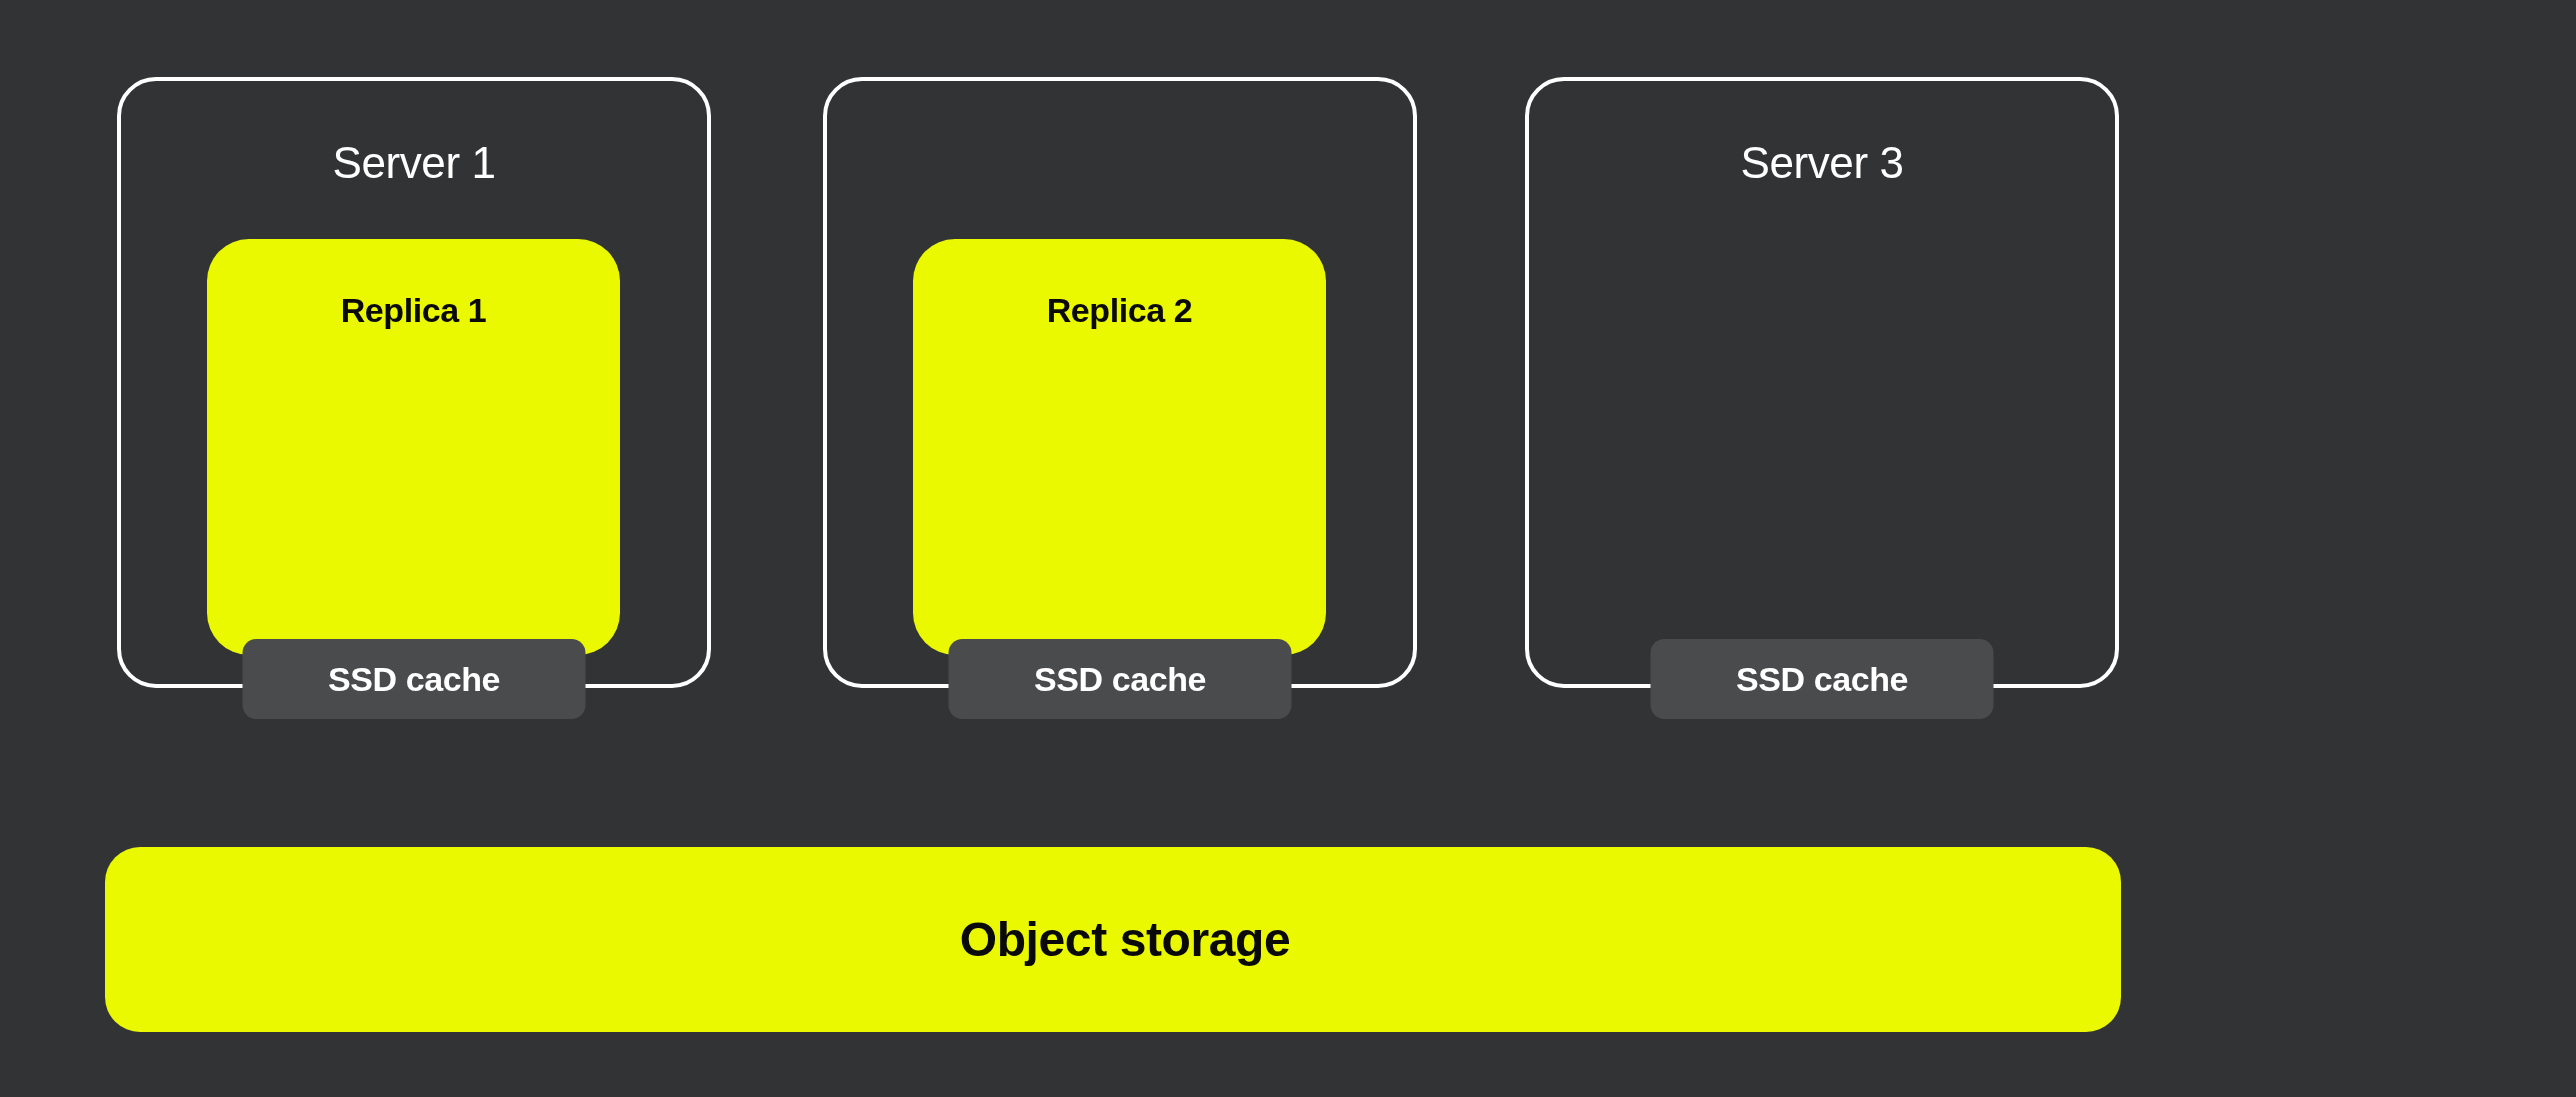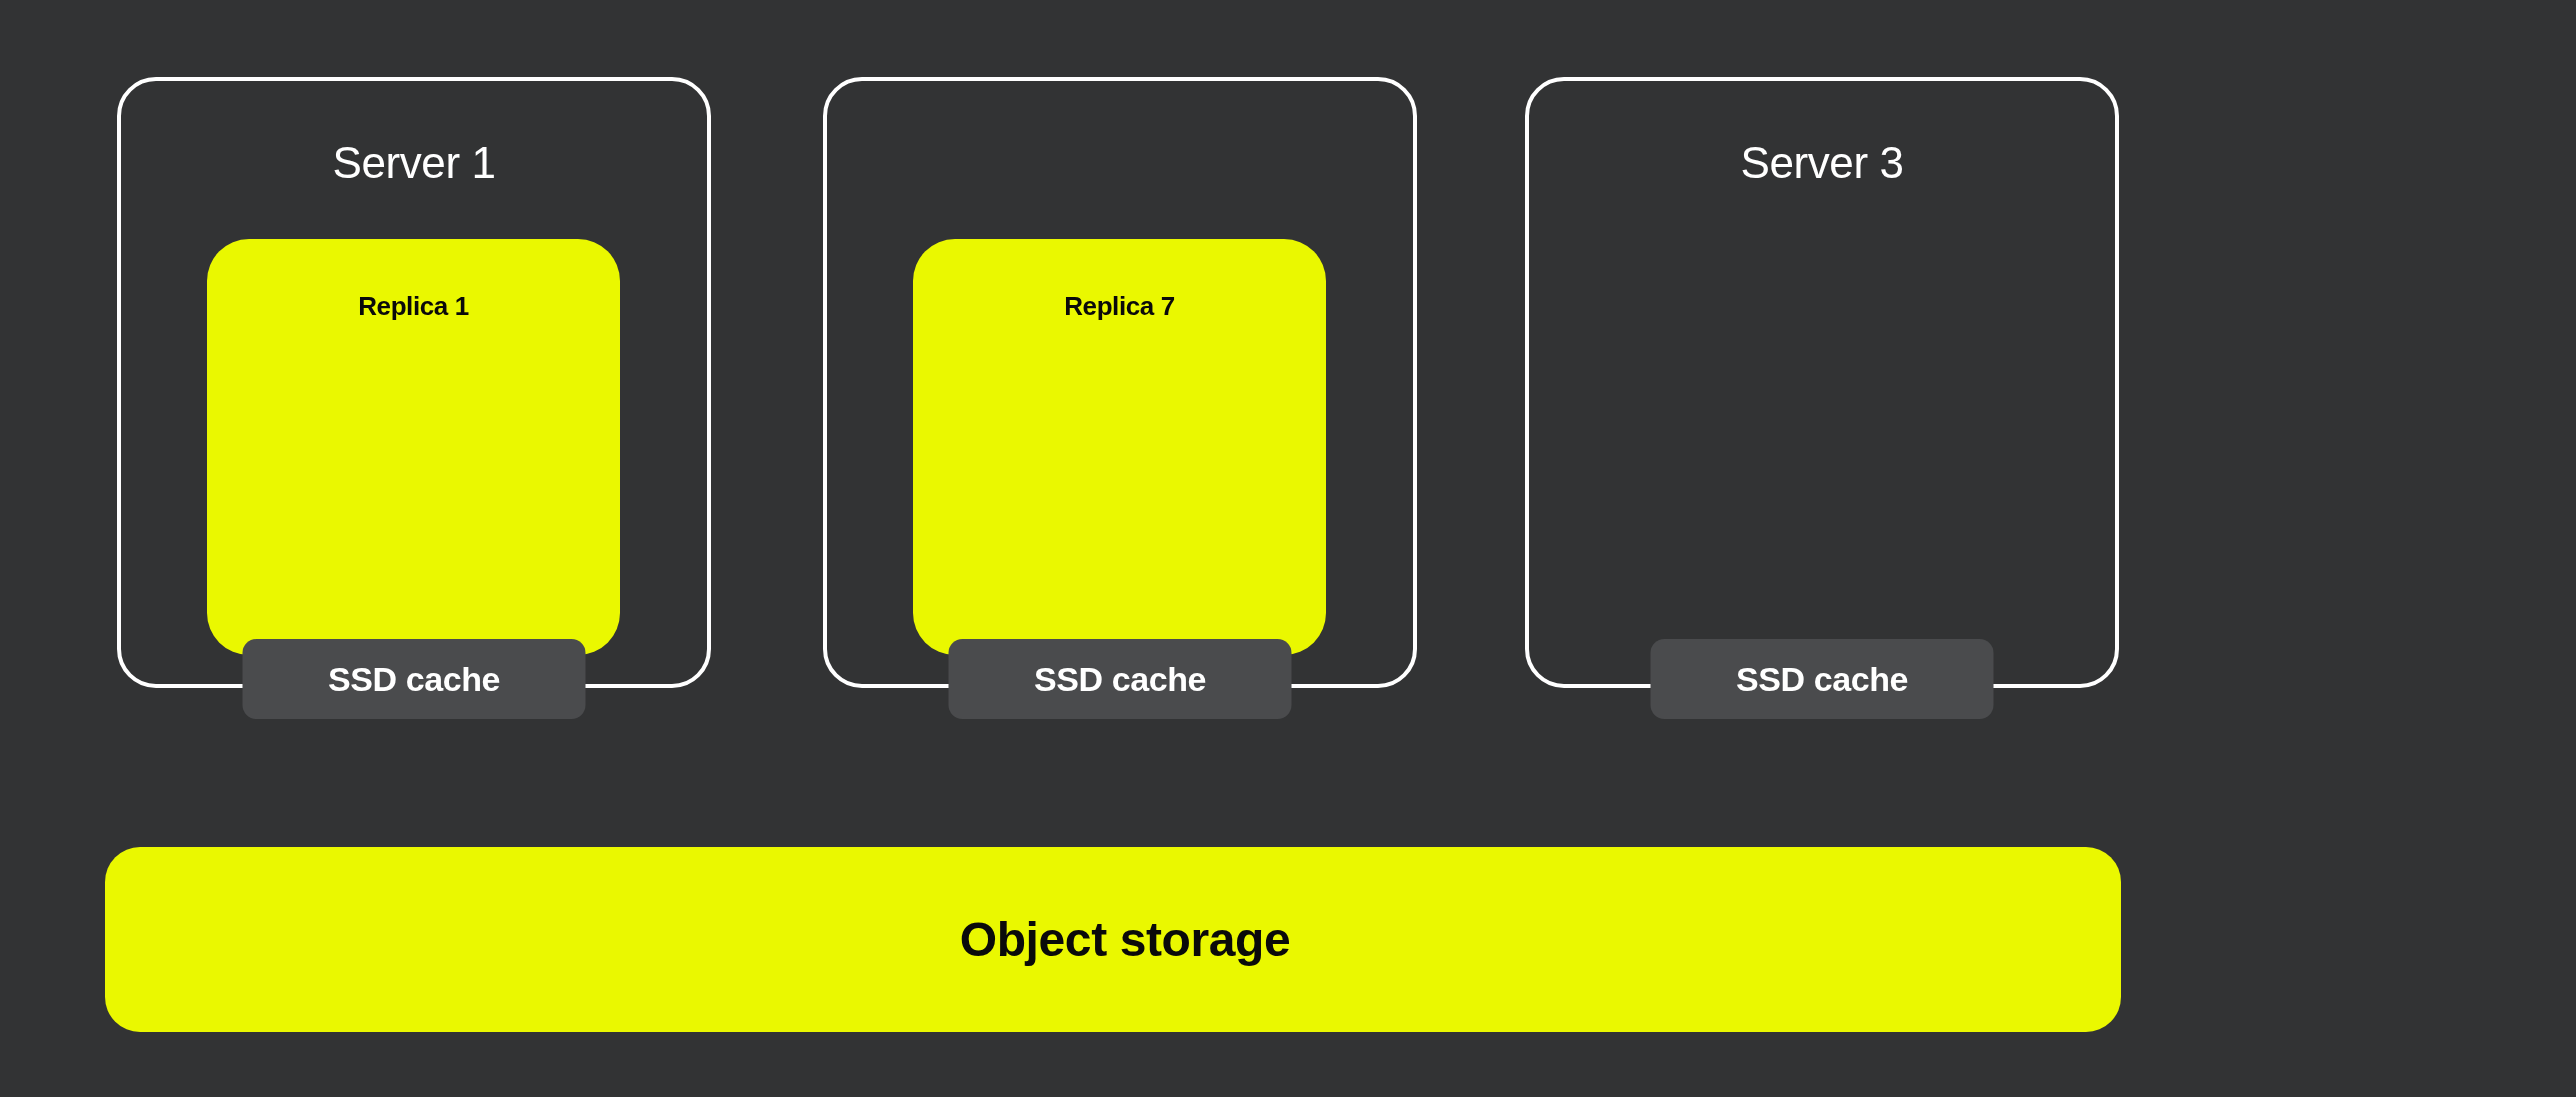--- a/index.html
+++ b/index.html
@@ -41,21 +41,21 @@
   .replica {
     position: absolute; left: 86px; top: 158px;
     width: 413px; height: 416px;
     background: var(--accent);
     border-radius: 42px;
   }
   .replica-label {
     padding-top: 52px;
     text-align: center;
     color: var(--text-dark);
-    font-size: 26px; font-weight: 700; letter-spacing: -0.4px;
+    font-size: 34px; font-weight: 700; letter-spacing: -0.4px;
   }
 
   .ssd-badge {
     position: absolute; left: 50%; top: 558px;
     transform: translateX(-50%);
     width: 343px; height: 80px;
     background: var(--badge);
     border-radius: 14px;
     display: flex; align-items: center; justify-content: center;
   }
@@ -101,21 +101,21 @@
     <div class="replica">
       <div class="replica-label">Replica 1</div>
     </div>
     <div class="ssd-badge">
       <span class="ssd-label">SSD cache</span>
     </div>
   </div>
 
   <div class="server s2">
     <div class="replica">
-      <div class="replica-label">Replica 7</div>
+      <div class="replica-label">Replica 2</div>
     </div>
     <div class="ssd-badge">
       <span class="ssd-label">SSD cache</span>
     </div>
   </div>
 
   <div class="server s3">
     <div class="server-title">Server 3</div>
     <div class="ssd-badge">
       <span class="ssd-label">SSD cache</span>

